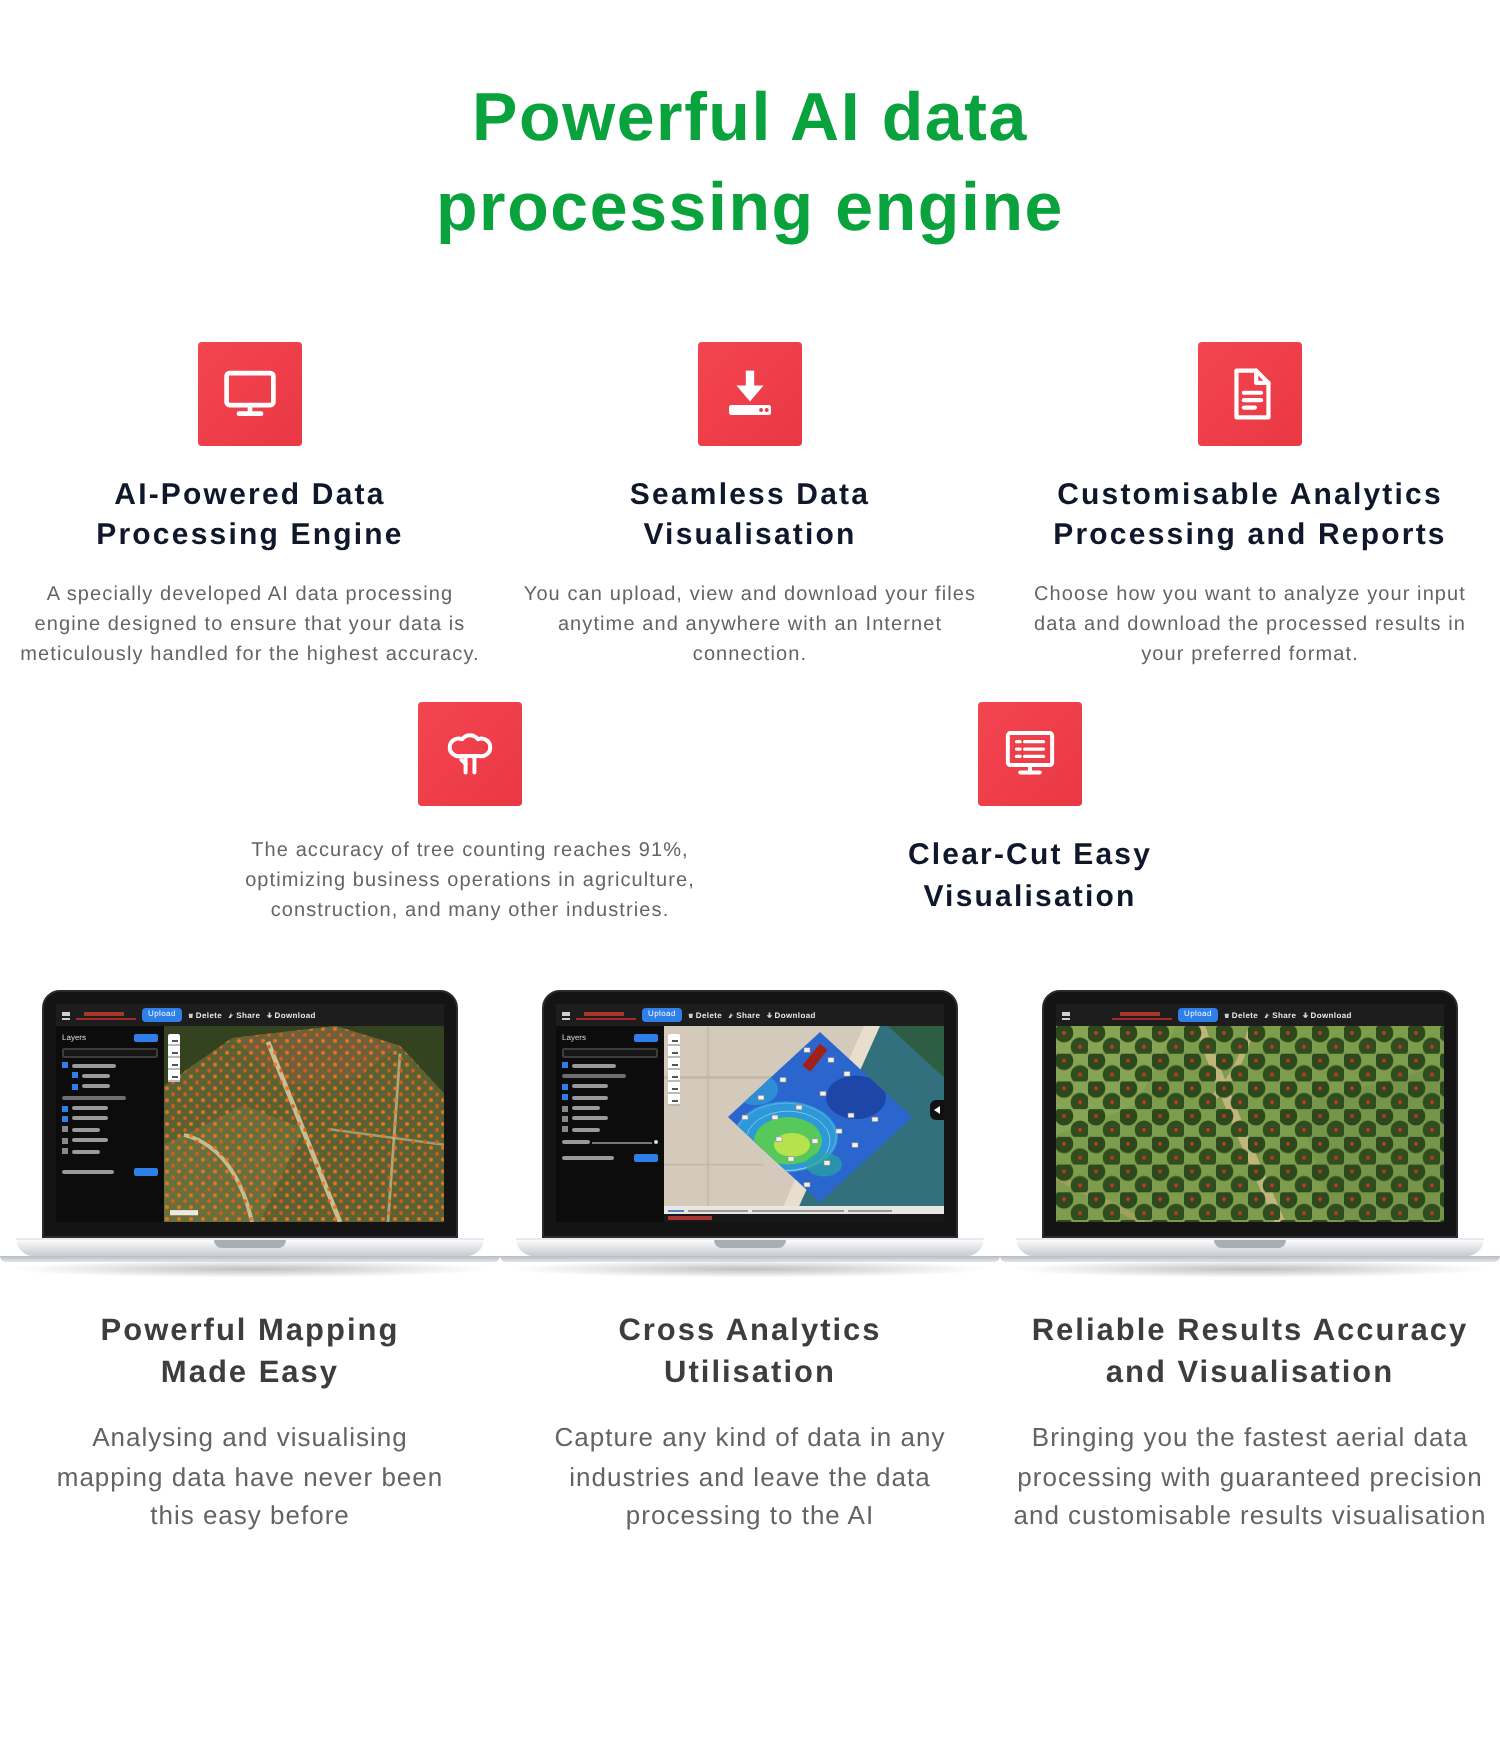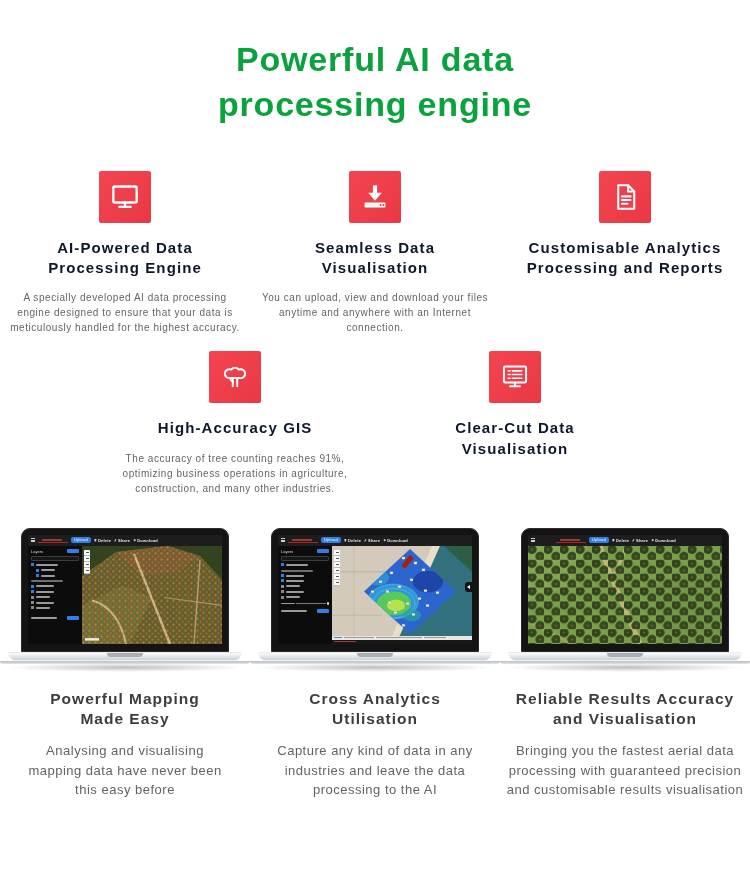--- a/index.html
+++ b/index.html
@@ -196,37 +196,37 @@
           <path d="M15.5 3.5 V8.5 H20.5"></path>
           <path d="M10.5 12.5 H17.5"></path>
             <path d="M10.5 15.5 H17.5"></path>
             <path d="M10.5 18.5 H15"></path>
         </svg>
       </div>
       <div class="feat-title">
         <span>Customisable Analytics</span>
         <span>Processing and Reports</span>
       </div>
+      <p class="feat-desc">Choose how you want to analyze your input data and download the processed results in your preferred format.</p>
     </div>
 
   </div>
 
   <div class="feat-row row2">
 
     <div class="feature">
       <div class="icon-box">
         <svg viewBox="0 0 26 26" fill="none" stroke="#fff" stroke-width="1.6" stroke-linecap="round" stroke-linejoin="round">
           <path d="M9.2 13.8 a3.6 3.6 0 1 1 0.6 -6.8 a4 4 0 0 1 6.4 0 a3.6 3.6 0 1 1 0.6 6.8 Z"></path>
           <path d="M11.2 13.8 V20.5"></path>
             <path d="M14.8 13.8 V20.5"></path>
             <path d="M11.2 17 L9.5 15.3"></path>
         </svg>
       </div>
       <div class="feat-title">
-        <span>High-Accuracy GIS</span>
       </div>
       <p class="feat-desc">The accuracy of tree counting reaches 91%, optimizing business operations in agriculture, construction, and many other industries.</p>
     </div>
 
     <div class="feature">
       <div class="icon-box">
         <svg viewBox="0 0 26 26" fill="none" stroke="#fff" stroke-width="1.6" stroke-linecap="round" stroke-linejoin="round">
           <rect x="4" y="4.5" width="18" height="13" rx="1"></rect>
           <path d="M13 17.5 V20.5"></path>
             <path d="M9 20.5 H17"></path>
@@ -234,21 +234,21 @@
             <path d="M7.5 8 H9"></path>
               <path d="M10.8 8 H18.5"></path>
             <path d="M7.5 11 H9"></path>
               <path d="M10.8 11 H18.5"></path>
             <path d="M7.5 14 H9"></path>
               <path d="M10.8 14 H18.5"></path>
           </g>
         </svg>
       </div>
       <div class="feat-title">
-        <span>Clear-Cut Data</span>
+        <span>Clear-Cut Easy</span>
         <span>Visualisation</span>
       </div>
     </div>
 
   </div>
 
   <div class="show-row">
 
     <div class="show-col">
       <div class="laptop">

